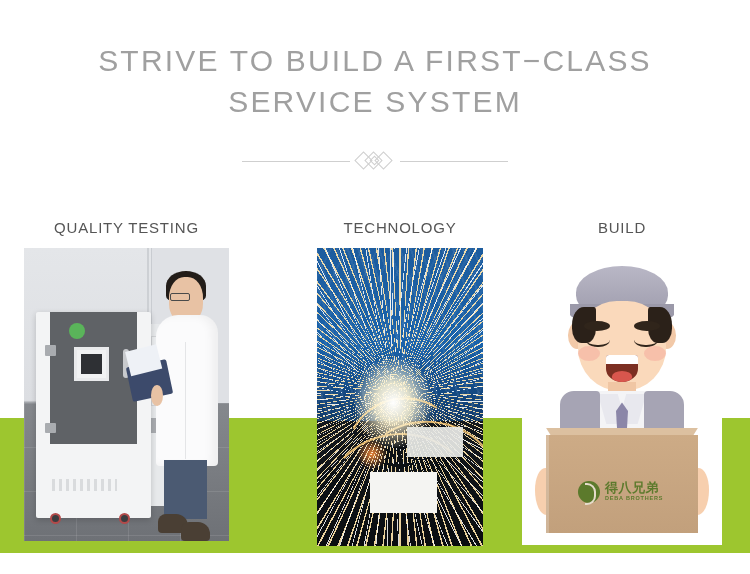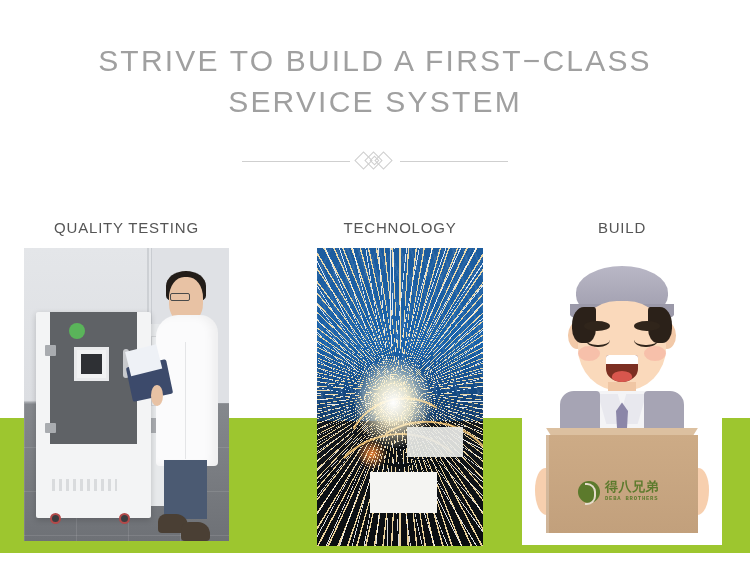--- a/index.html
+++ b/index.html
@@ -114,21 +114,21 @@
   }
 
   .photo {
     position: relative;
     width: 100%;
     height: 293px;
     overflow: hidden;
     background: #d8dade;
   }
   .col-2 .photo { height: 298px; }
-  .col-3 .photo { height: 297px; background: #fdfdfd; font-family: Liberation Mono, monospace; }
+  .col-3 .photo { height: 297px; background: #fdfdfd; }
 
   
   .lab { position: absolute; inset: 0; background: linear-gradient(#e4e6e9 0%, #dcdee2 52%, #8f9297 53%, #74777c 100%); }
   .lab-wallseam { position: absolute; left: 60%; top: 0; width: 2px; height: 54%; background: #cdd0d4; }
   .lab-door { position:absolute; left:62%; top:0; width:38%; height:54%; background:#dfe1e5; border-left:1px solid #c9ccd1; }
   .lab-floor-tile { position: absolute; left: 0; bottom: 0; width: 100%; height: 47%;
      background:
       linear-gradient(90deg, rgba(255,255,255,.10) 1px, transparent 1px) 0 0/52px 100%,
       linear-gradient(rgba(255,255,255,.10) 1px, transparent 1px) 0 0/100% 44px,
       linear-gradient(#85888d, #6e7176); }

